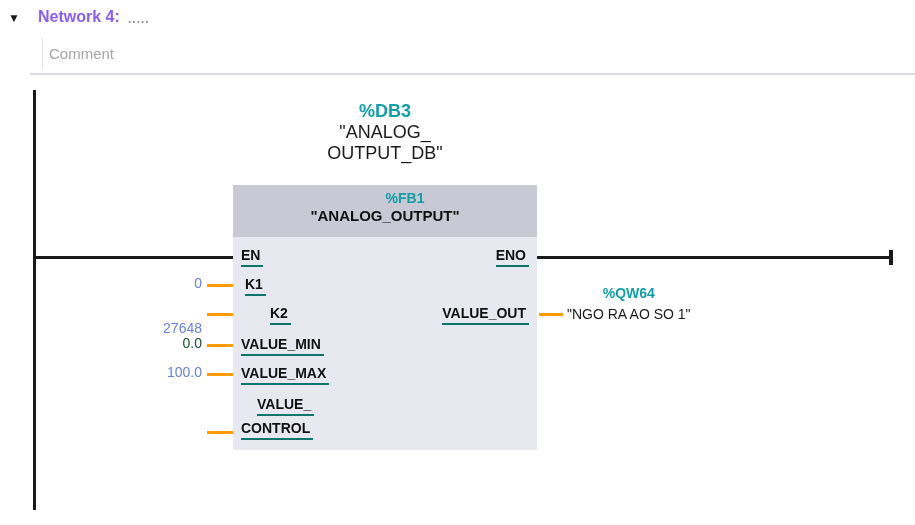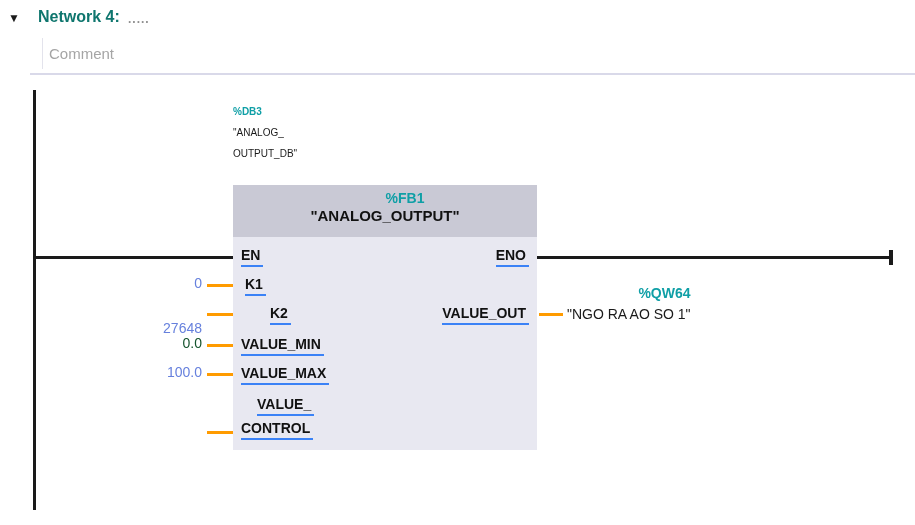--- a/index.html
+++ b/index.html
@@ -12,21 +12,21 @@
     background: #ffffff;
     overflow: hidden;
   }
   
   .net-arrow {
     position: absolute; left: 8px; top: 11px;
     font-size: 12px; color: #1a1a1a; cursor: pointer;
   }
   .net-title {
     position: absolute; left: 38px; top: 8px;
-    font-size: 16px; font-weight: bold; color: #0f766e;
+    font-size: 16px; font-weight: bold; color: #8b5cf6;
   }
   .net-dots {
     position: absolute; left: 128px; top: 12px;
     font-size: 12px; font-weight: bold; color: #8f8f8f; letter-spacing: 1px;
   }
   
   .comment-box {
     position: absolute; left: 42px; top: 38px; width: 866px; height: 31px;
     background: #ffffff; border-left: 1px solid #e3e3ec;
   }
@@ -53,21 +53,21 @@
   .stub { position: absolute; height: 3px; background: #ff9b00; }
   .stub-k1   { left: 207px; top: 284px; width: 26px; }
   .stub-k2   { left: 207px; top: 313px; width: 26px; }
   .stub-vmin { left: 207px; top: 344px; width: 26px; }
   .stub-vmax { left: 207px; top: 373px; width: 26px; }
   .stub-vctl { left: 207px; top: 431px; width: 26px; }
   .stub-vout { left: 539px; top: 313px; width: 24px; }
   
   .db-callout {
     position: absolute; left: 233px; top: 101px; width: 304px;
-    text-align: left; line-height: 21px; font-size: 10px; color: #1a1a1a;
+    text-align: center; line-height: 21px; font-size: 18px; color: #1a1a1a;
   }
   .operand { color: #0f9fa6; font-weight: bold; }
   
   .blk-header {
     position: absolute; left: 233px; top: 185px; width: 304px; height: 52px;
     background: #c9c9d5; text-align: center;
   }
   .blk-operand { display: block; margin-top: 5px; font-size: 14px; padding-left: 40px; }
   .blk-name {
     display: block; margin-top: 1px;
@@ -76,21 +76,21 @@
   .blk-body {
     position: absolute; left: 233px; top: 237px; width: 304px; height: 213px;
     background: #e8e8f1;
   }
   .pin {
     position: absolute; font-size: 14px; font-weight: bold; color: #111111;
     white-space: nowrap;
   }
   .pin .u {
     display: inline-block; padding: 0 3px 2px 0;
-    border-bottom: 2px solid #3b82f6;
+    border-bottom: 2px solid #0f766e;
   }
   .pin-en   { left: 241px; top: 247px; }
   .pin-k1   { left: 245px; top: 276px; text-align: right; }
   .pin-k2   { left: 241px; top: 305px; margin-left: 29px; }
   .pin-vmin { left: 241px; top: 336px; }
   .pin-vmax { left: 241px; top: 365px; }
   .pin-vctl1{ left: 225px; top: 396px; margin-left: 32px; }
   .pin-vctl2{ left: 241px; top: 420px; }
   .pin-eno  { right: 386px; top: 247px; text-align: right; }
   .pin-vout { right: 386px; top: 305px; text-align: right; }
@@ -102,21 +102,21 @@
   .val-blue { color: #6680dd; }
   .val-gray { color: #14532d; }
   .val-k1   { top: 275px; }
   .val-k2   { top: 320px; text-align: right; }
   .val-vmin { top: 335px; }
   .val-vmax { top: 364px; }
   
   .callout { position: absolute; font-size: 14px; line-height: 21px; white-space: nowrap; }
   .callout .tag { color: #1a1a1a; }
   .md2-callout  { right: 713px; top: 395px; text-align: right; }
-  .qw64-callout { left: 567px; top: 283px; text-align: right; }
+  .qw64-callout { left: 567px; top: 283px; text-align: center; }
 </style>
 </head>
 <body>
 
 <div class="canvas">
 
   <span class="net-arrow">▼</span>
   <span class="net-title">Network 4:</span>
   <span class="net-dots">.....</span>
 

